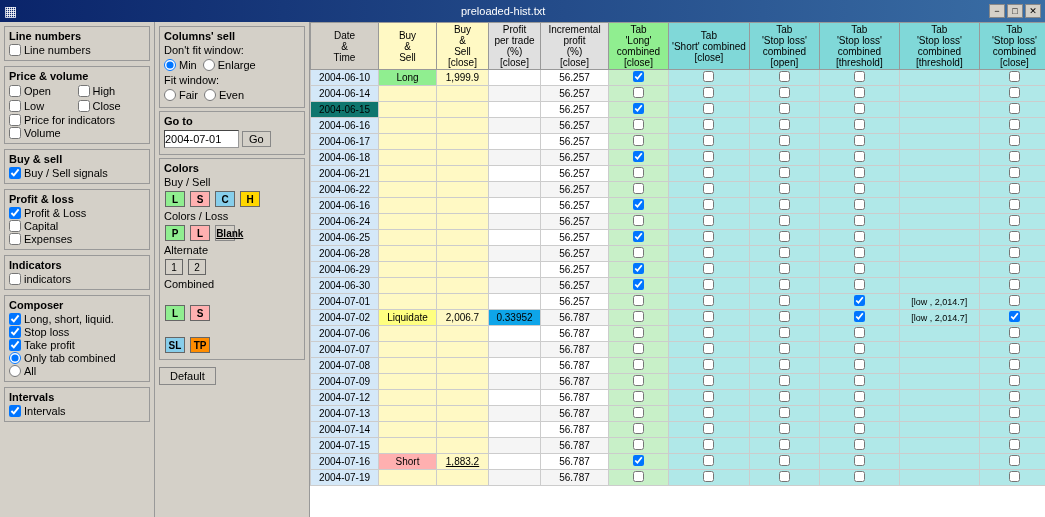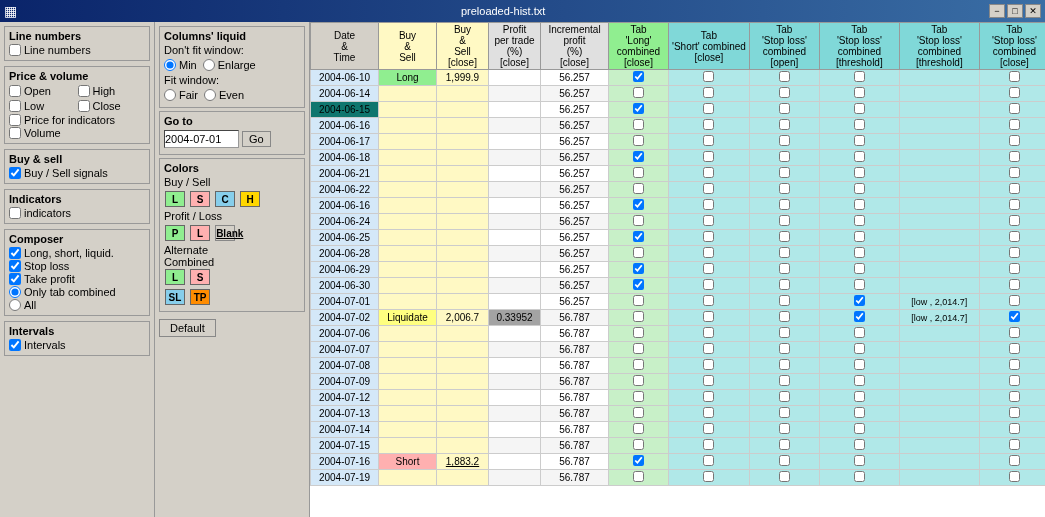--- a/index.html
+++ b/index.html
@@ -228,20 +228,35 @@
     </div>
 
     <div class="section-box">
       <div class="section-title">Buy &amp; sell</div>
       <div class="checkbox-row">
         <input type="checkbox" checked="" style="">
         <label>Buy / Sell signals</label>
       </div>
     </div>
 
+    <div class="section-box">
+      <div class="section-title">Profit &amp; loss</div>
+      <div class="checkbox-row">
+        <input type="checkbox" checked="" style="">
+        <label>Profit &amp; Loss</label>
+      </div>
+      <div class="checkbox-row">
+        <input type="checkbox" style="">
+        <label>Capital</label>
+      </div>
+      <div class="checkbox-row">
+        <input type="checkbox" style="">
+        <label>Expenses</label>
+      </div>
+    </div>
 
     <div class="section-box">
       <div class="section-title">Indicators</div>
       <div class="checkbox-row">
         <input type="checkbox" style="">
         <label>indicators</label>
       </div>
     </div>
 
     <div class="section-box">
@@ -275,21 +290,21 @@
         <label>Intervals</label>
       </div>
     </div>
 
   </div>
 
   <div class="mid-panel">
 
     
     <div class="section-box">
-      <div class="section-title">Columns' liquid</div>
+      <div class="section-title">Columns' sell</div>
       <div>Don't fit window:</div>
       <div style="display:flex;gap:6px;margin:2px 0;">
         <div class="radio-row">
           <input type="radio" name="colwidth" checked="" style="">
           <label>Min</label>
         </div>
         <div class="radio-row">
           <input type="radio" name="colwidth" style="">
           <label>Enlarge</label>
         </div>
@@ -321,29 +336,33 @@
     
     <div class="section-box">
       <div class="section-title">Colors</div>
       <div>Buy / Sell</div>
       <div style="margin:2px 0;">
         <span class="color-btn" style="background:#90EE90;">L</span>
         <span class="color-btn" style="background:#FFB0B0;">S</span>
         <span class="color-btn" style="background:#87CEEB;">C</span>
         <span class="color-btn" style="background:#FFD700;">H</span>
       </div>
-      <div>Profit / Loss</div>
+      <div>Colors / Loss</div>
       <div style="margin:2px 0;">
         <span class="color-btn" style="background:#90EE90;">P</span>
         <span class="color-btn" style="background:#FFB0B0;">L</span>
         <span class="color-btn" style="background:#d4d0c8;border:1px solid #888;text-decoration:underline;">Blank</span>
       </div>
       <div>Alternate</div>
+      <div style="margin:2px 0;">
+        <span class="alt-btn">1</span>
+        <span class="alt-btn">2</span>
+      </div>
       <div>Combined</div>
-      <div style="margin:0 0;">
+      <div style="margin:14px 0;">
         <span class="color-btn" style="background:#90EE90;">L</span>
         <span class="color-btn" style="background:#FFB0B0;">S</span>
       </div>
       <div style="margin:2px 0;">
         <span class="color-btn" style="background:#87CEEB;">SL</span>
         <span class="color-btn" style="background:#FF8C00;">TP</span>
       </div>
     </div>
 
     <button class="default-btn">Default</button>
@@ -560,21 +579,21 @@
             <td style="background: rgb(176, 232, 232);"><input type="checkbox" class="checkbox-sm" style=""></td>
             <td style="background: rgb(176, 232, 232);"><input type="checkbox" class="checkbox-sm" style=""></td>
             <td style="background: rgb(176, 232, 232);"><input type="checkbox" class="checkbox-sm" checked="" style=""></td>
             <td style="background: rgb(176, 232, 232); font-size: 9px;">[low , 2,014.7]</td>
             <td style="background: rgb(176, 232, 232);"><input type="checkbox" class="checkbox-sm" style=""></td>
           </tr>
           <tr>
             <td class="col-date" style="background: rgb(212, 232, 248);">2004-07-02</td>
             <td style="background: rgb(255, 255, 128);">Liquidate</td>
             <td style="background: rgb(255, 249, 196);">2,006.7</td>
-            <td style="background: #a3a3a3;">0.33952</td>
+            <td style="background: #0ea5e9;">0.33952</td>
             <td style="background: rgb(245, 245, 245);">56.787</td>
             <td style="background: rgb(200, 240, 200);"><input type="checkbox" class="checkbox-sm" style=""></td>
             <td style="background: rgb(176, 232, 232);"><input type="checkbox" class="checkbox-sm" style=""></td>
             <td style="background: rgb(176, 232, 232);"><input type="checkbox" class="checkbox-sm" style=""></td>
             <td style="background: rgb(176, 232, 232);"><input type="checkbox" class="checkbox-sm" checked="" style=""></td>
             <td style="background: rgb(176, 232, 232); font-size: 9px;">[low , 2,014.7]</td>
             <td style="background: rgb(176, 232, 232);"><input type="checkbox" class="checkbox-sm" checked="" style=""></td>
           </tr>
           <tr>
             <td class="col-date" style="background: rgb(212, 232, 248);">2004-07-06</td>

